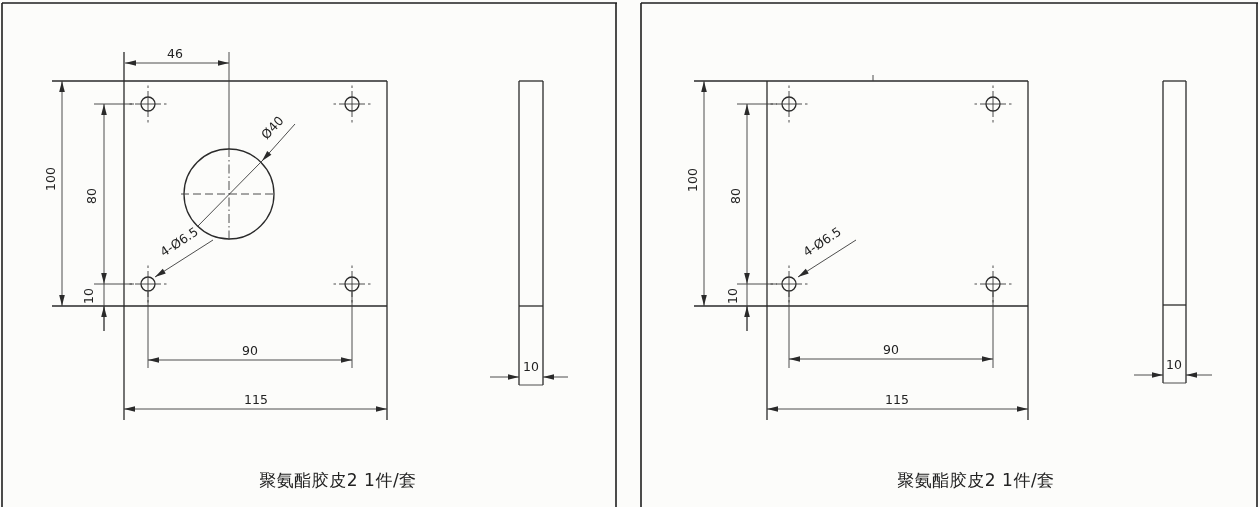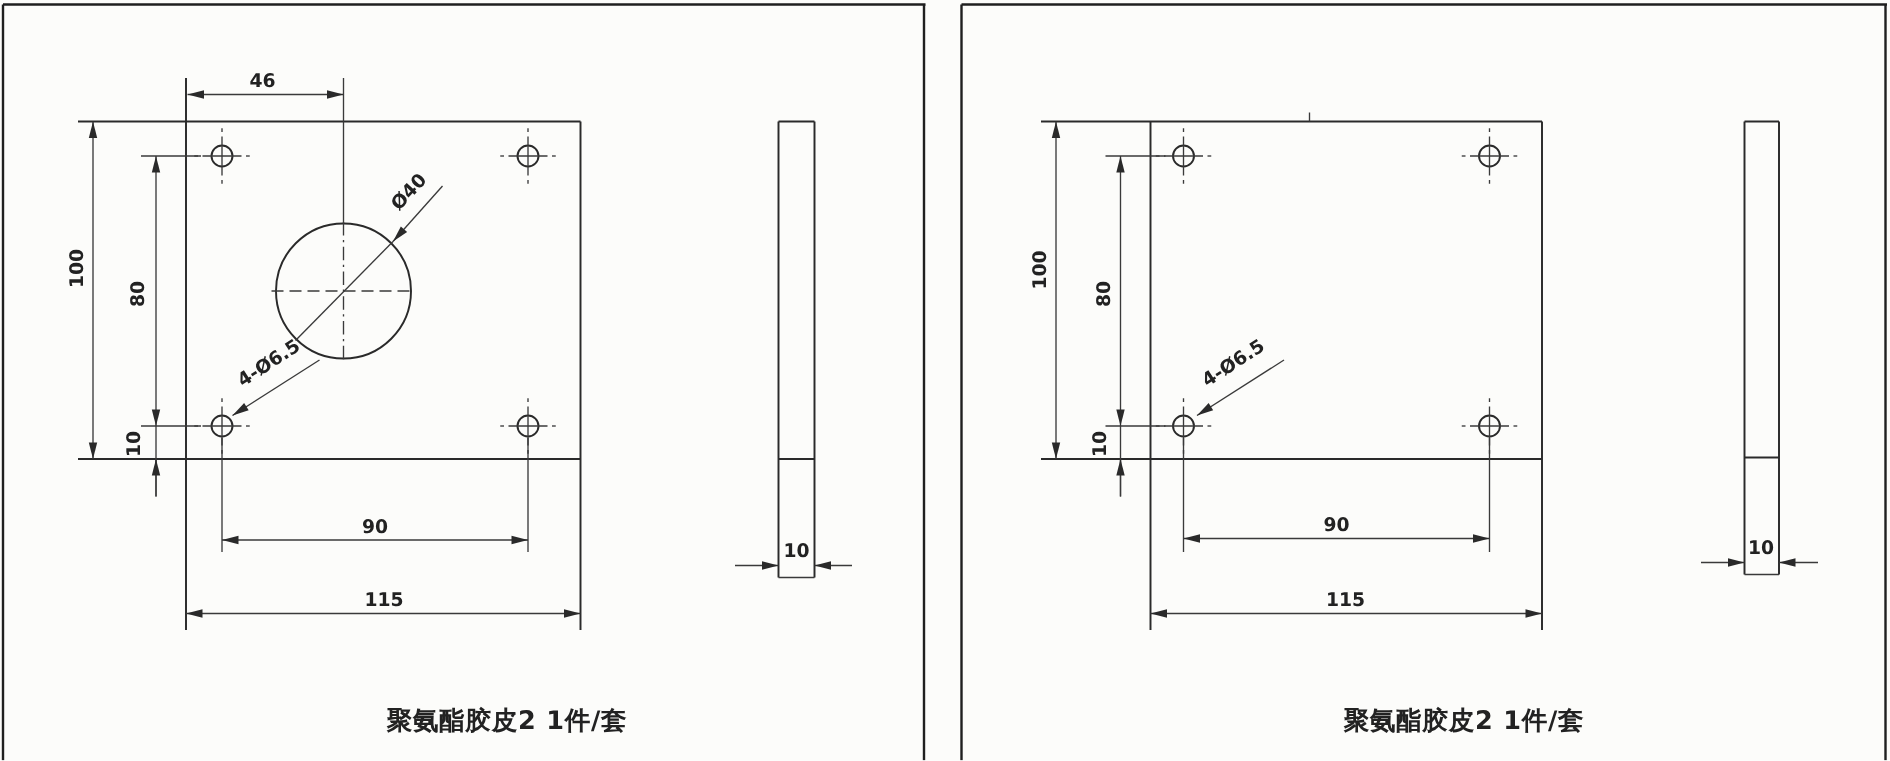--- a/index.html
+++ b/index.html
@@ -1,17 +1,17 @@
 <!DOCTYPE html>
 <html><head>
 <meta charset="utf-8">
 <style>
   html,body { margin:0; padding:0; }
   body { background:#ffffff; }
-  .sheet { position:relative; width:1260px; height:507px; background:#fcfcfa; overflow:hidden;font-weight:bold; }
+  .sheet { position:relative; width:1260px; height:507px; background:#fcfcfa; overflow:hidden; }
   svg { position:absolute; left:0; top:0; }
   .ln   { stroke:#2a2a2a; stroke-width:1.3; fill:none; stroke-linecap:butt; }
   .thin { stroke:#3a3a3a; stroke-width:0.9; fill:none; }
   .bord { stroke:#1f1f1f; stroke-width:1.6; fill:none; }
   .dash { stroke-dasharray:8 4; }
   .dashdot { stroke-dasharray:9 3 1.5 3; }
   text { fill:#222222; font-family:"DejaVu Sans", sans-serif; font-size:12.5px; }
   .rot { text-anchor:middle; }
   .mid { text-anchor:middle; }
   .cn  { font-size:17px; letter-spacing:0.5px; }

